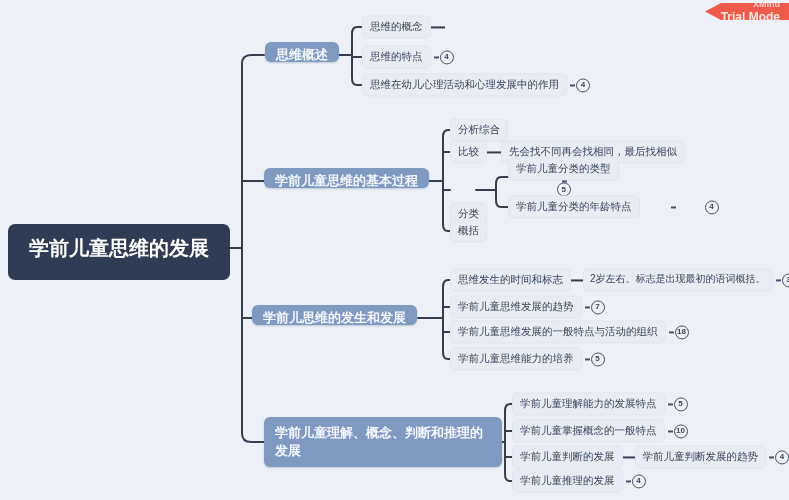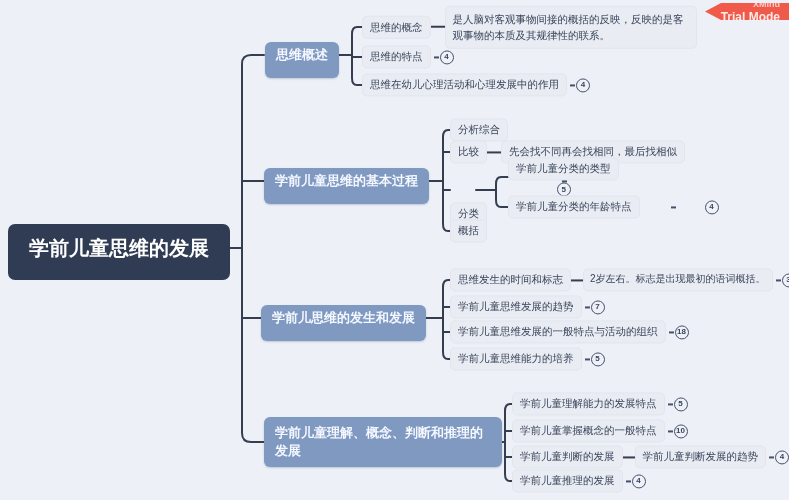--- a/index.html
+++ b/index.html
@@ -5,24 +5,24 @@
   html,body{margin:0;padding:0;}
   .stage{position:relative;width:789px;height:500px;background:#edf1f7;overflow:hidden;
          font-family:"Liberation Sans",sans-serif;}
   svg.wires{position:absolute;left:0;top:0;z-index:1;}
   .node{z-index:2;}
   .root{position:absolute;left:8px;top:224px;height:56px;line-height:48px;padding:0 21px;
         background:#303c54;color:#ffffff;font-size:20px;font-weight:bold;border-radius:7px;
         white-space:nowrap;}
   .branch{position:absolute;background:#8099c1;color:#f3f7ff;font-weight:bold;font-size:13px;
           border-radius:6px;box-shadow:0 1px 2px rgba(60,80,120,.25);}
-  .branch.single{height:36px;line-height:26px;padding:0 11px;white-space:nowrap;}
+  .branch.single{height:20px;line-height:26px;padding:0 11px;white-space:nowrap;}
   #b1{left:265px;top:42px;}
   #b2{left:264px;top:168px;}
-  #b3{left:261px;top:305px;text-align:center;}
+  #b3{left:252px;top:305px;text-align:center;}
   #b4{left:264px;top:417px;width:216px;padding:7px 11px;line-height:18px;}
   .row{position:absolute;display:flex;align-items:center;white-space:nowrap;transform:translateY(-50%);z-index:2;}
   .pill{background:#e9edf3;border:1px solid #e0e5ee;color:#39445a;font-size:10.5px;
         padding:4px 7px;border-radius:5px;line-height:1.25;}
   .pill.wrap{white-space:normal;width:236px;line-height:1.55;}
   .pill.small{font-size:10px;padding:4px 6px;}
   .ddash{height:2px;background:#353e4f;}
   .d14{width:14px;} .d12{width:12px;}
   .cdash{width:5px;height:2px;background:#46506a;margin-left:3px;flex:none;}
   .circ{box-sizing:border-box;width:14px;height:14px;border:1px solid #46506a;border-radius:50%;
@@ -73,21 +73,20 @@
   <div class="root node">学前儿童思维的发展</div>
 
   <div class="branch single node" id="b1">思维概述</div>
   <div class="branch single node" id="b2">学前儿童思维的基本过程</div>
   <div class="branch single node" id="b3">学前儿思维的发生和发展</div>
   <div class="branch node" id="b4">学前儿童理解、概念、判断和推理的发展</div>
 
   <div class="row" style="left:362px;top:27px;">
     <span class="pill">思维的概念</span>
     <span class="ddash d14"></span>
-    <span class="pill wrap">是人脑对客观事物间接的概括的反映，反映的是客观事物的本质及其规律性的联系。</span>
   </div>
   <div class="row" style="left:362px;top:57px;">
     <span class="pill">思维的特点</span>
     <span class="cdash"></span>
     <span class="circ">4</span>
   </div>
   <div class="row" style="left:362px;top:85px;">
     <span class="pill">思维在幼儿心理活动和心理发展中的作用</span>
     <span class="cdash"></span>
     <span class="circ">4</span>

